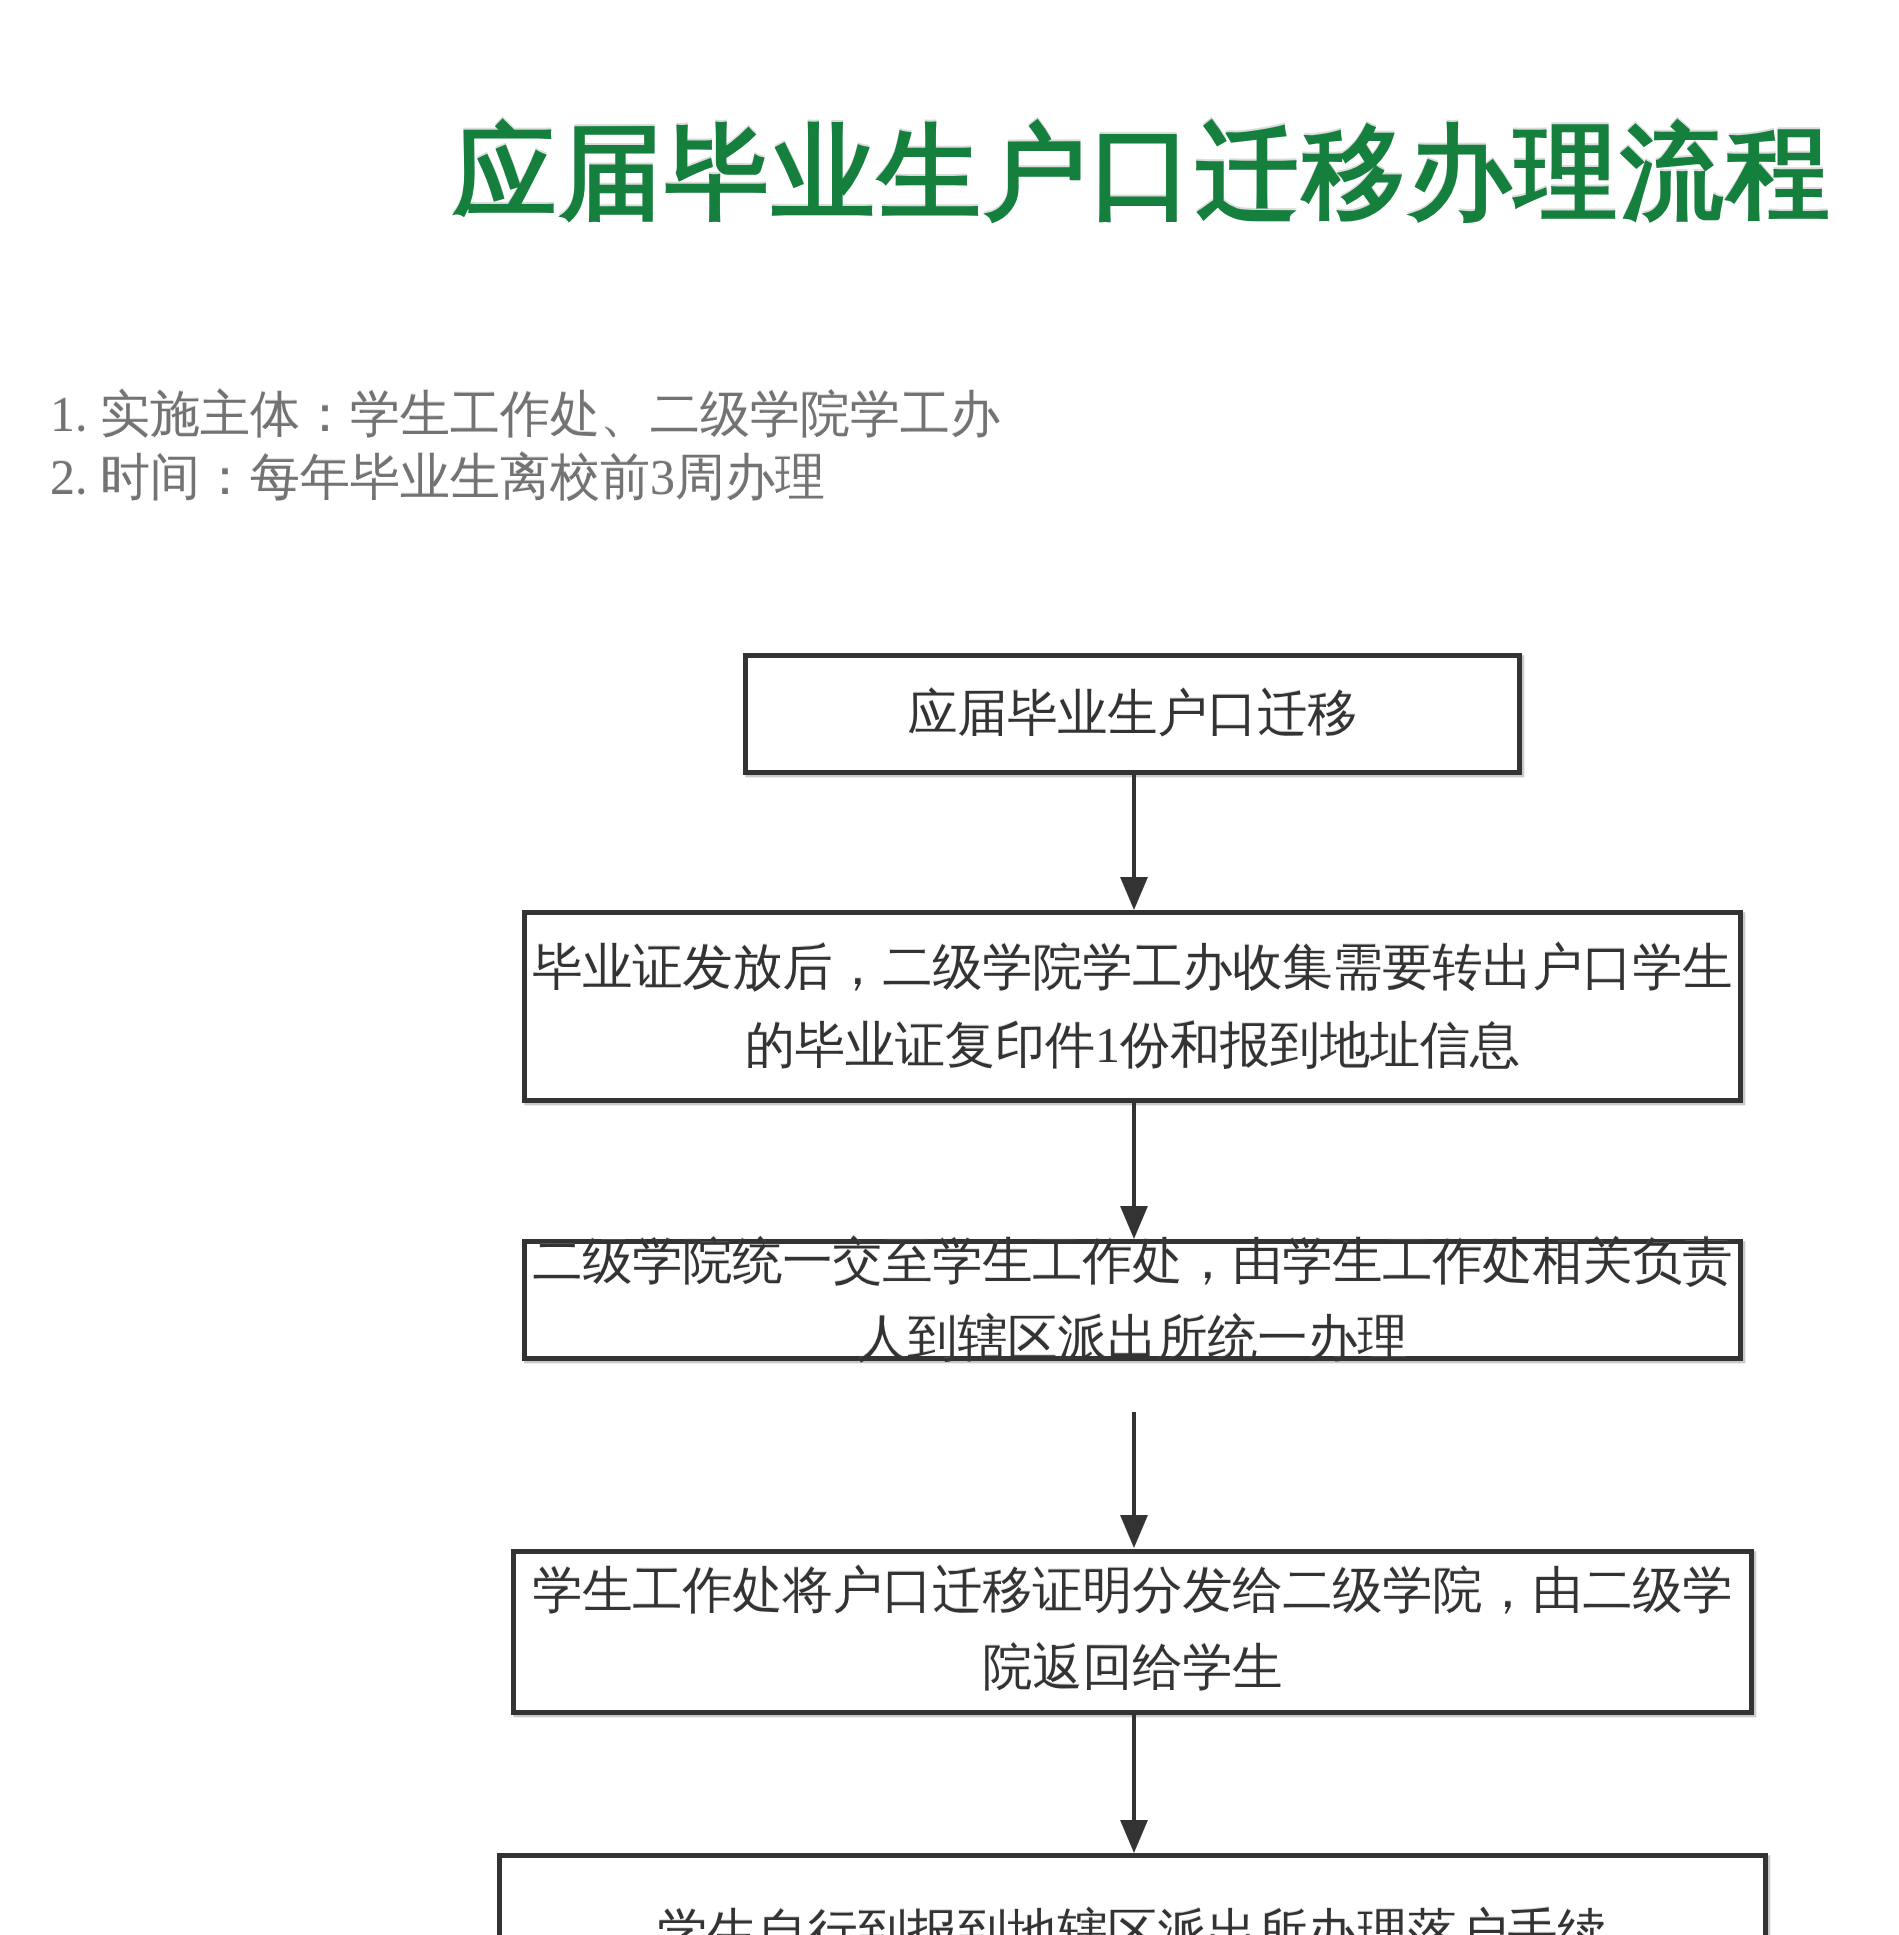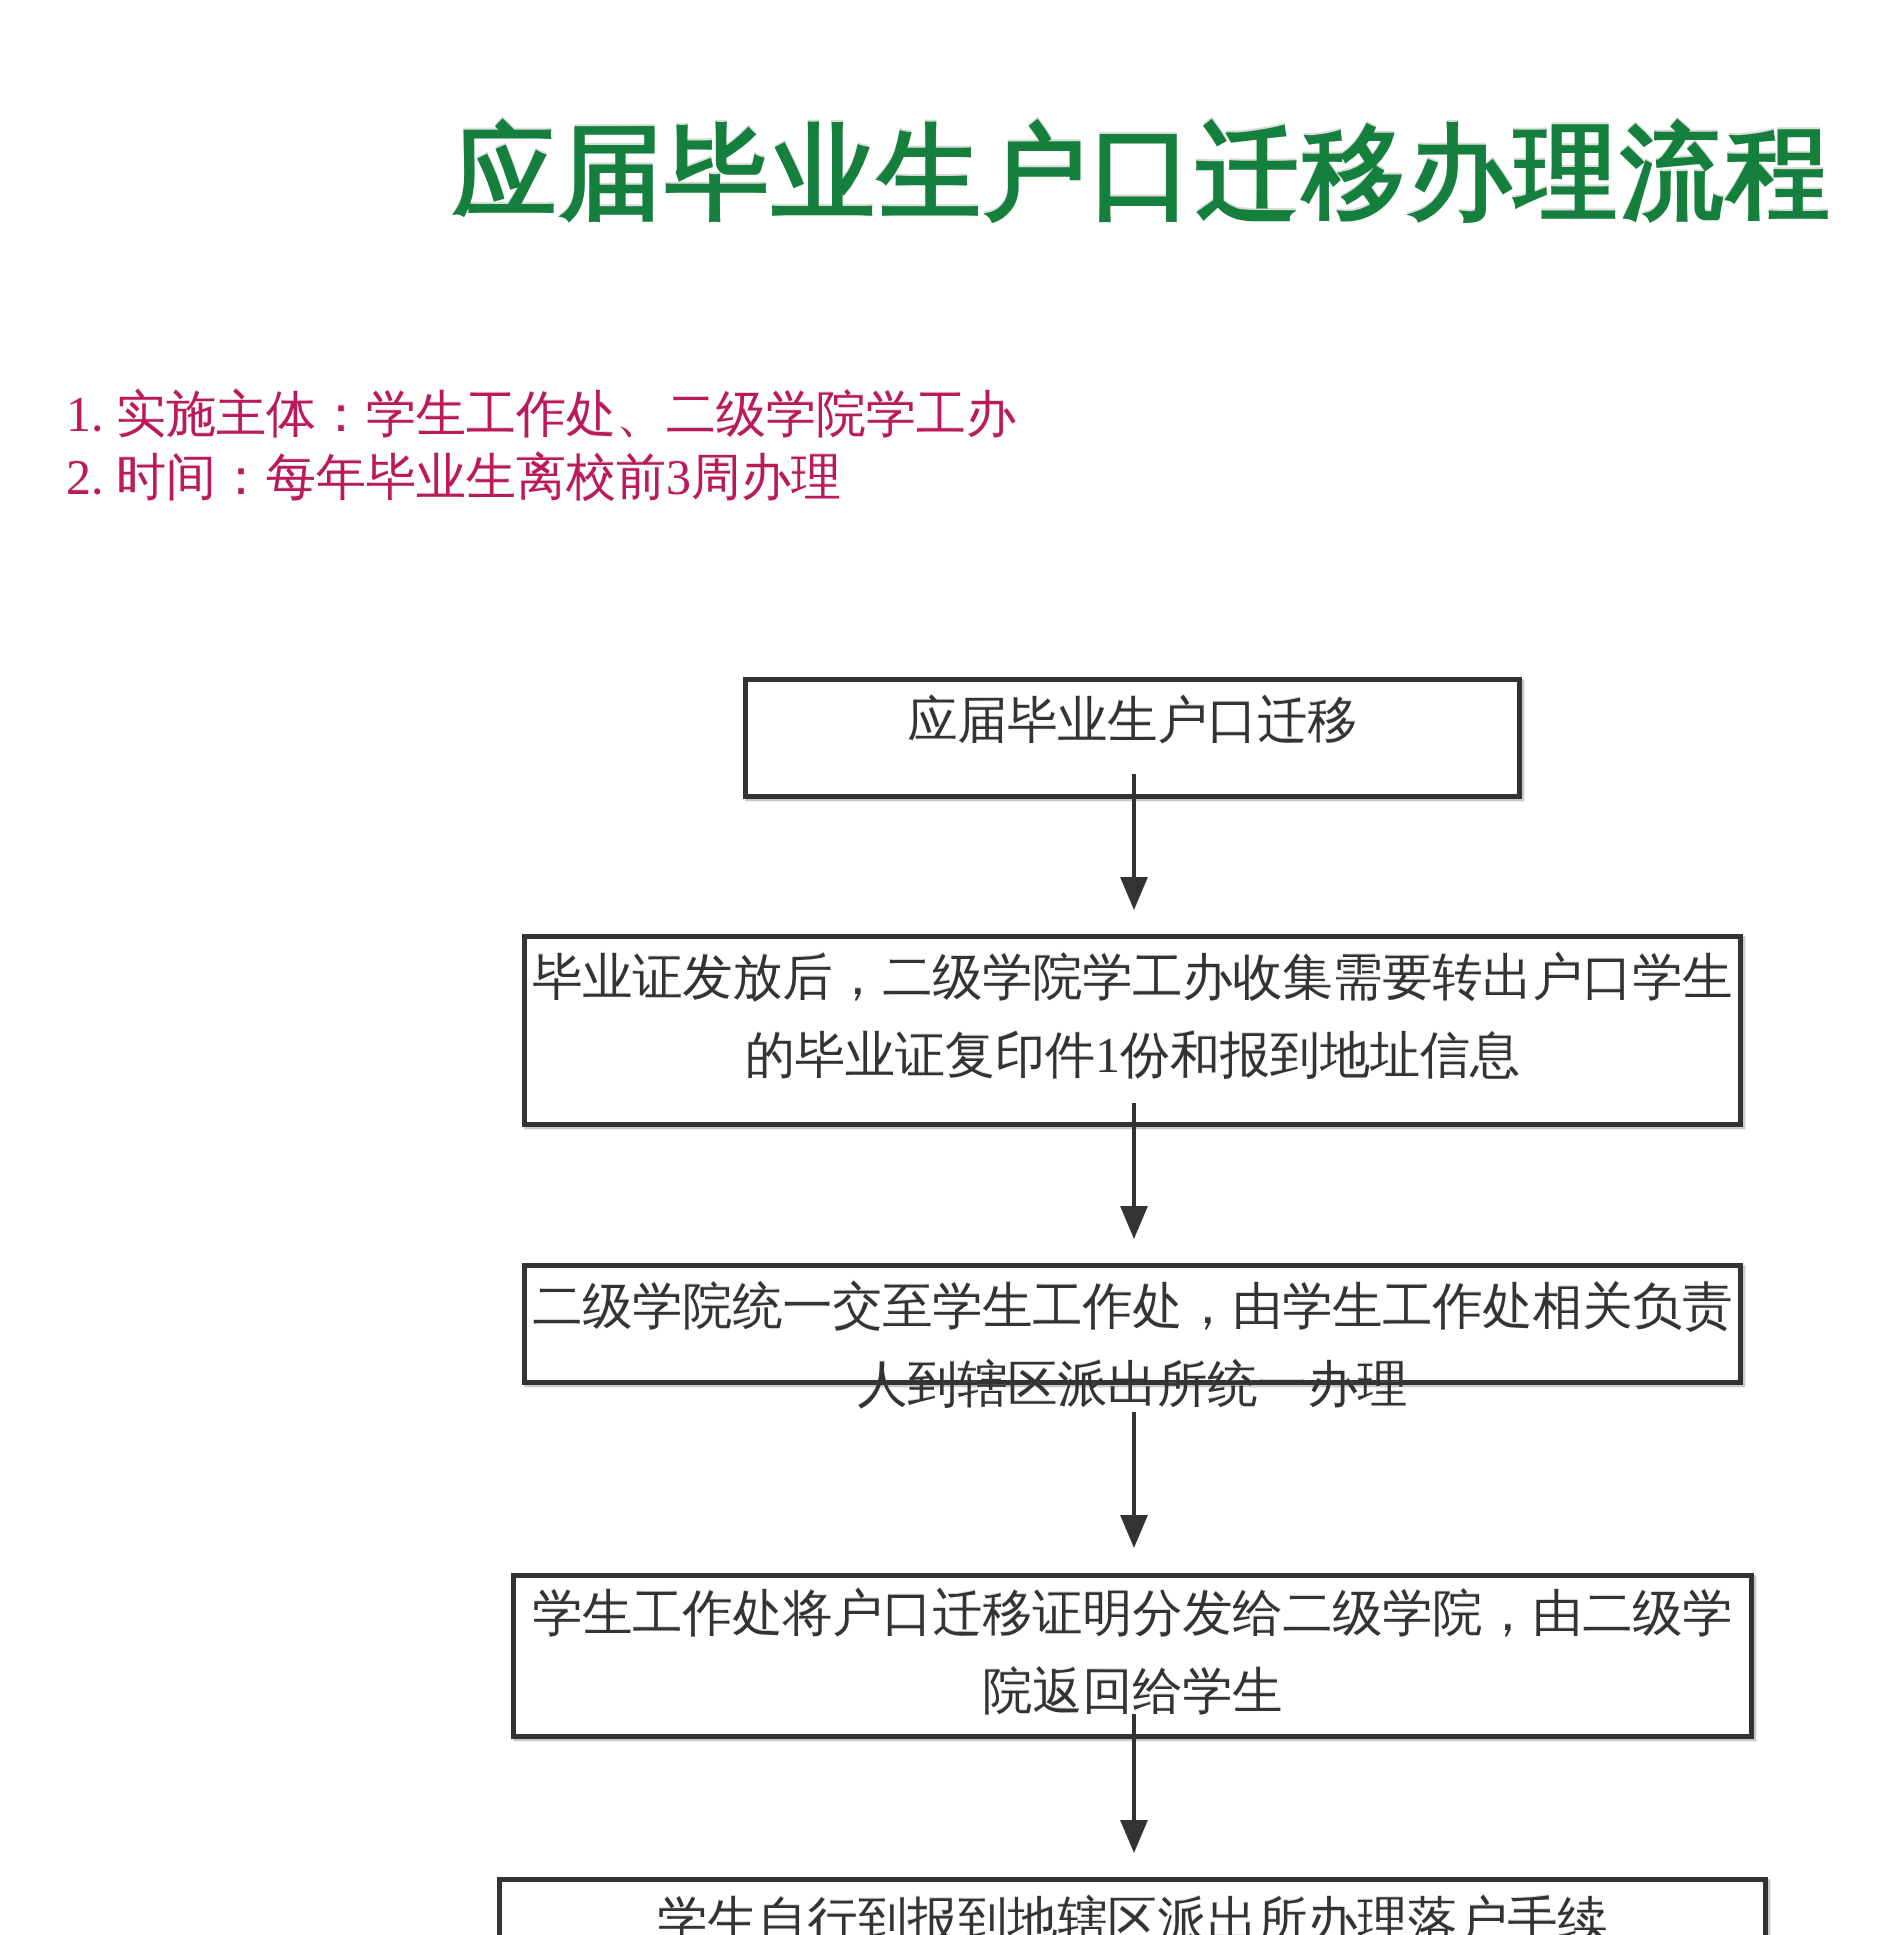--- a/index.html
+++ b/index.html
@@ -25,41 +25,40 @@
     font-size: 103px;
     font-weight: 700;
     letter-spacing: 3.1px;
     line-height: 1;
     color: #15803d;
     text-shadow: 0 -1.9px 0 rgba(150,150,150,0.35);
     white-space: nowrap;
   }
   .notes {
     position: absolute;
-    left: 66px;
+    left: 50px;
     top: 383px;
     margin: 0;
     font-size: 50px;
     line-height: 63px;
-    color: #be185d;
+    color: #737373;
     text-shadow: 0 -1.5px 0 rgba(150,150,150,0.35);
     white-space: nowrap;
   }
   .notes p { margin: 0; }
   .flow-box {
     position: absolute;
     box-sizing: border-box;
     border: 5px solid #333333;
     background: #ffffff;
     display: flex;
-    align-items: flex-start;
+    align-items: center;
     justify-content: center;
     text-align: center;
     box-shadow: 2.3px 2.3px 0 rgba(136,136,136,0.45);
-    margin-top: 24px;
   }
   .flow-text {
     font-size: 50px;
     line-height: 1.55;
     color: #333333;
     white-space: pre-line;
     text-shadow: 0 -1.5px 0 rgba(150,150,150,0.35);
   }
   .box1 { left: 743px; top: 653px; width: 779px; height: 122px; }
   .box1 .flow-text { font-size: 50px; }

